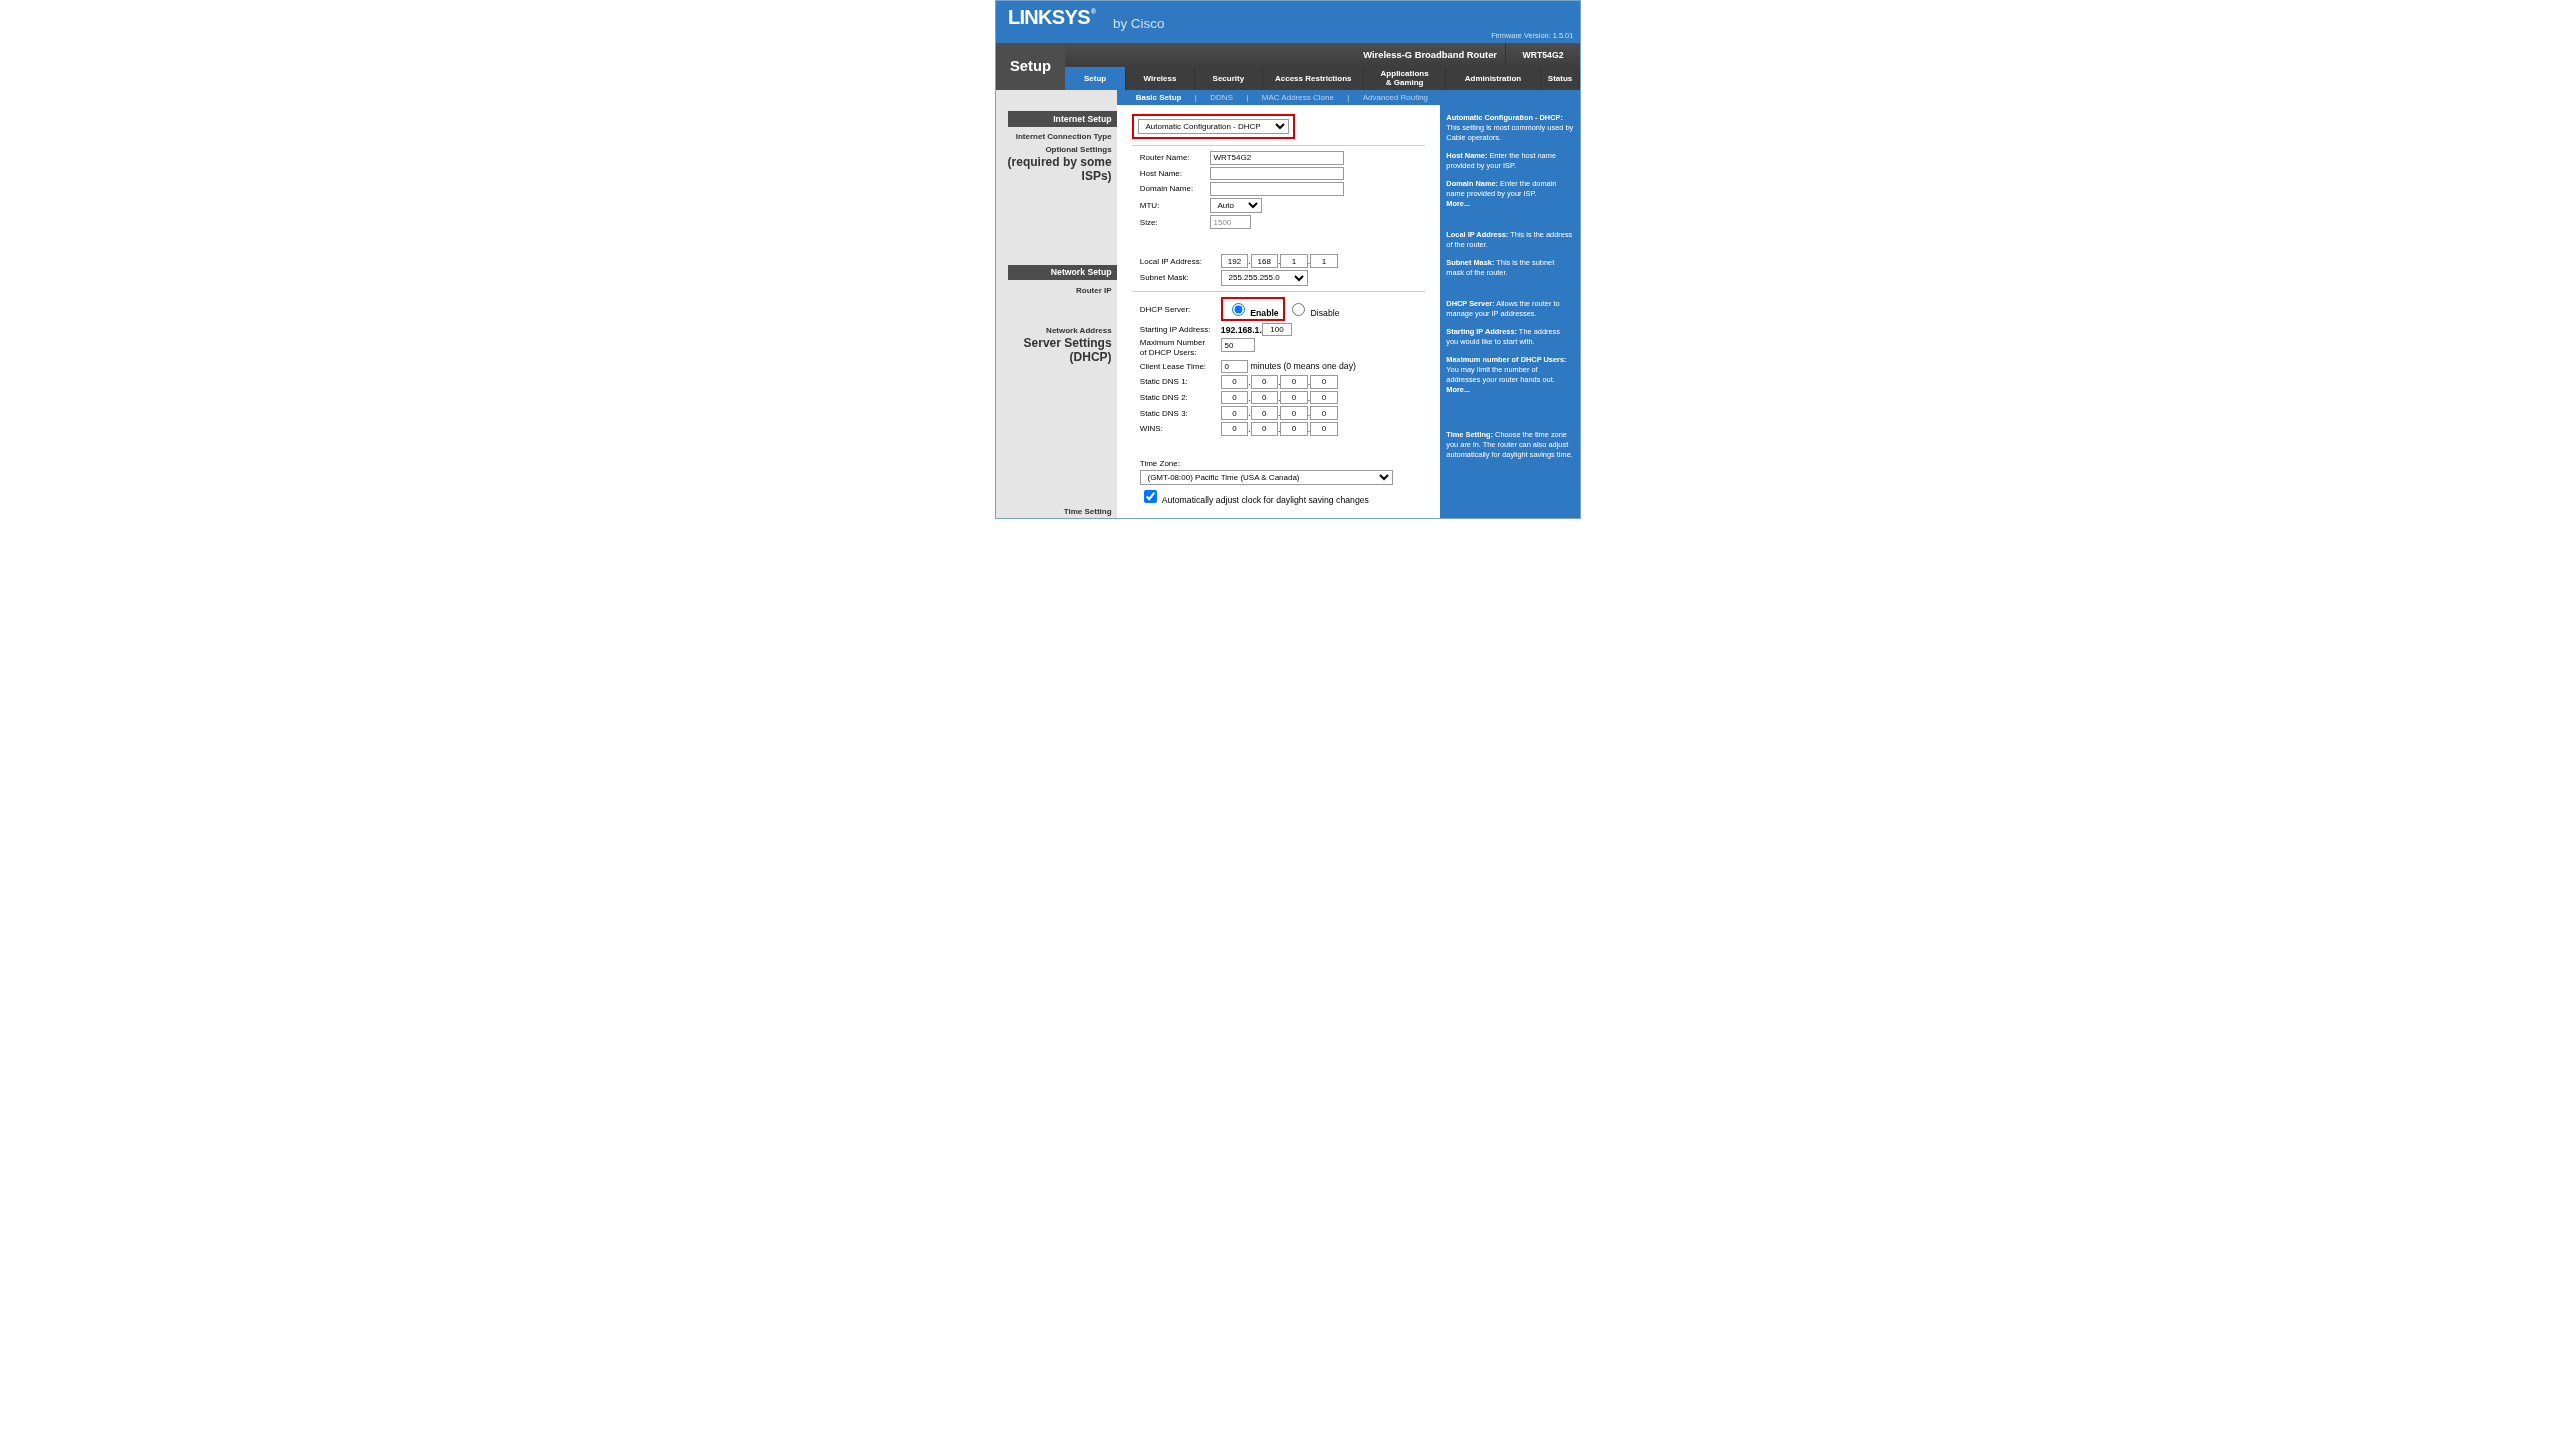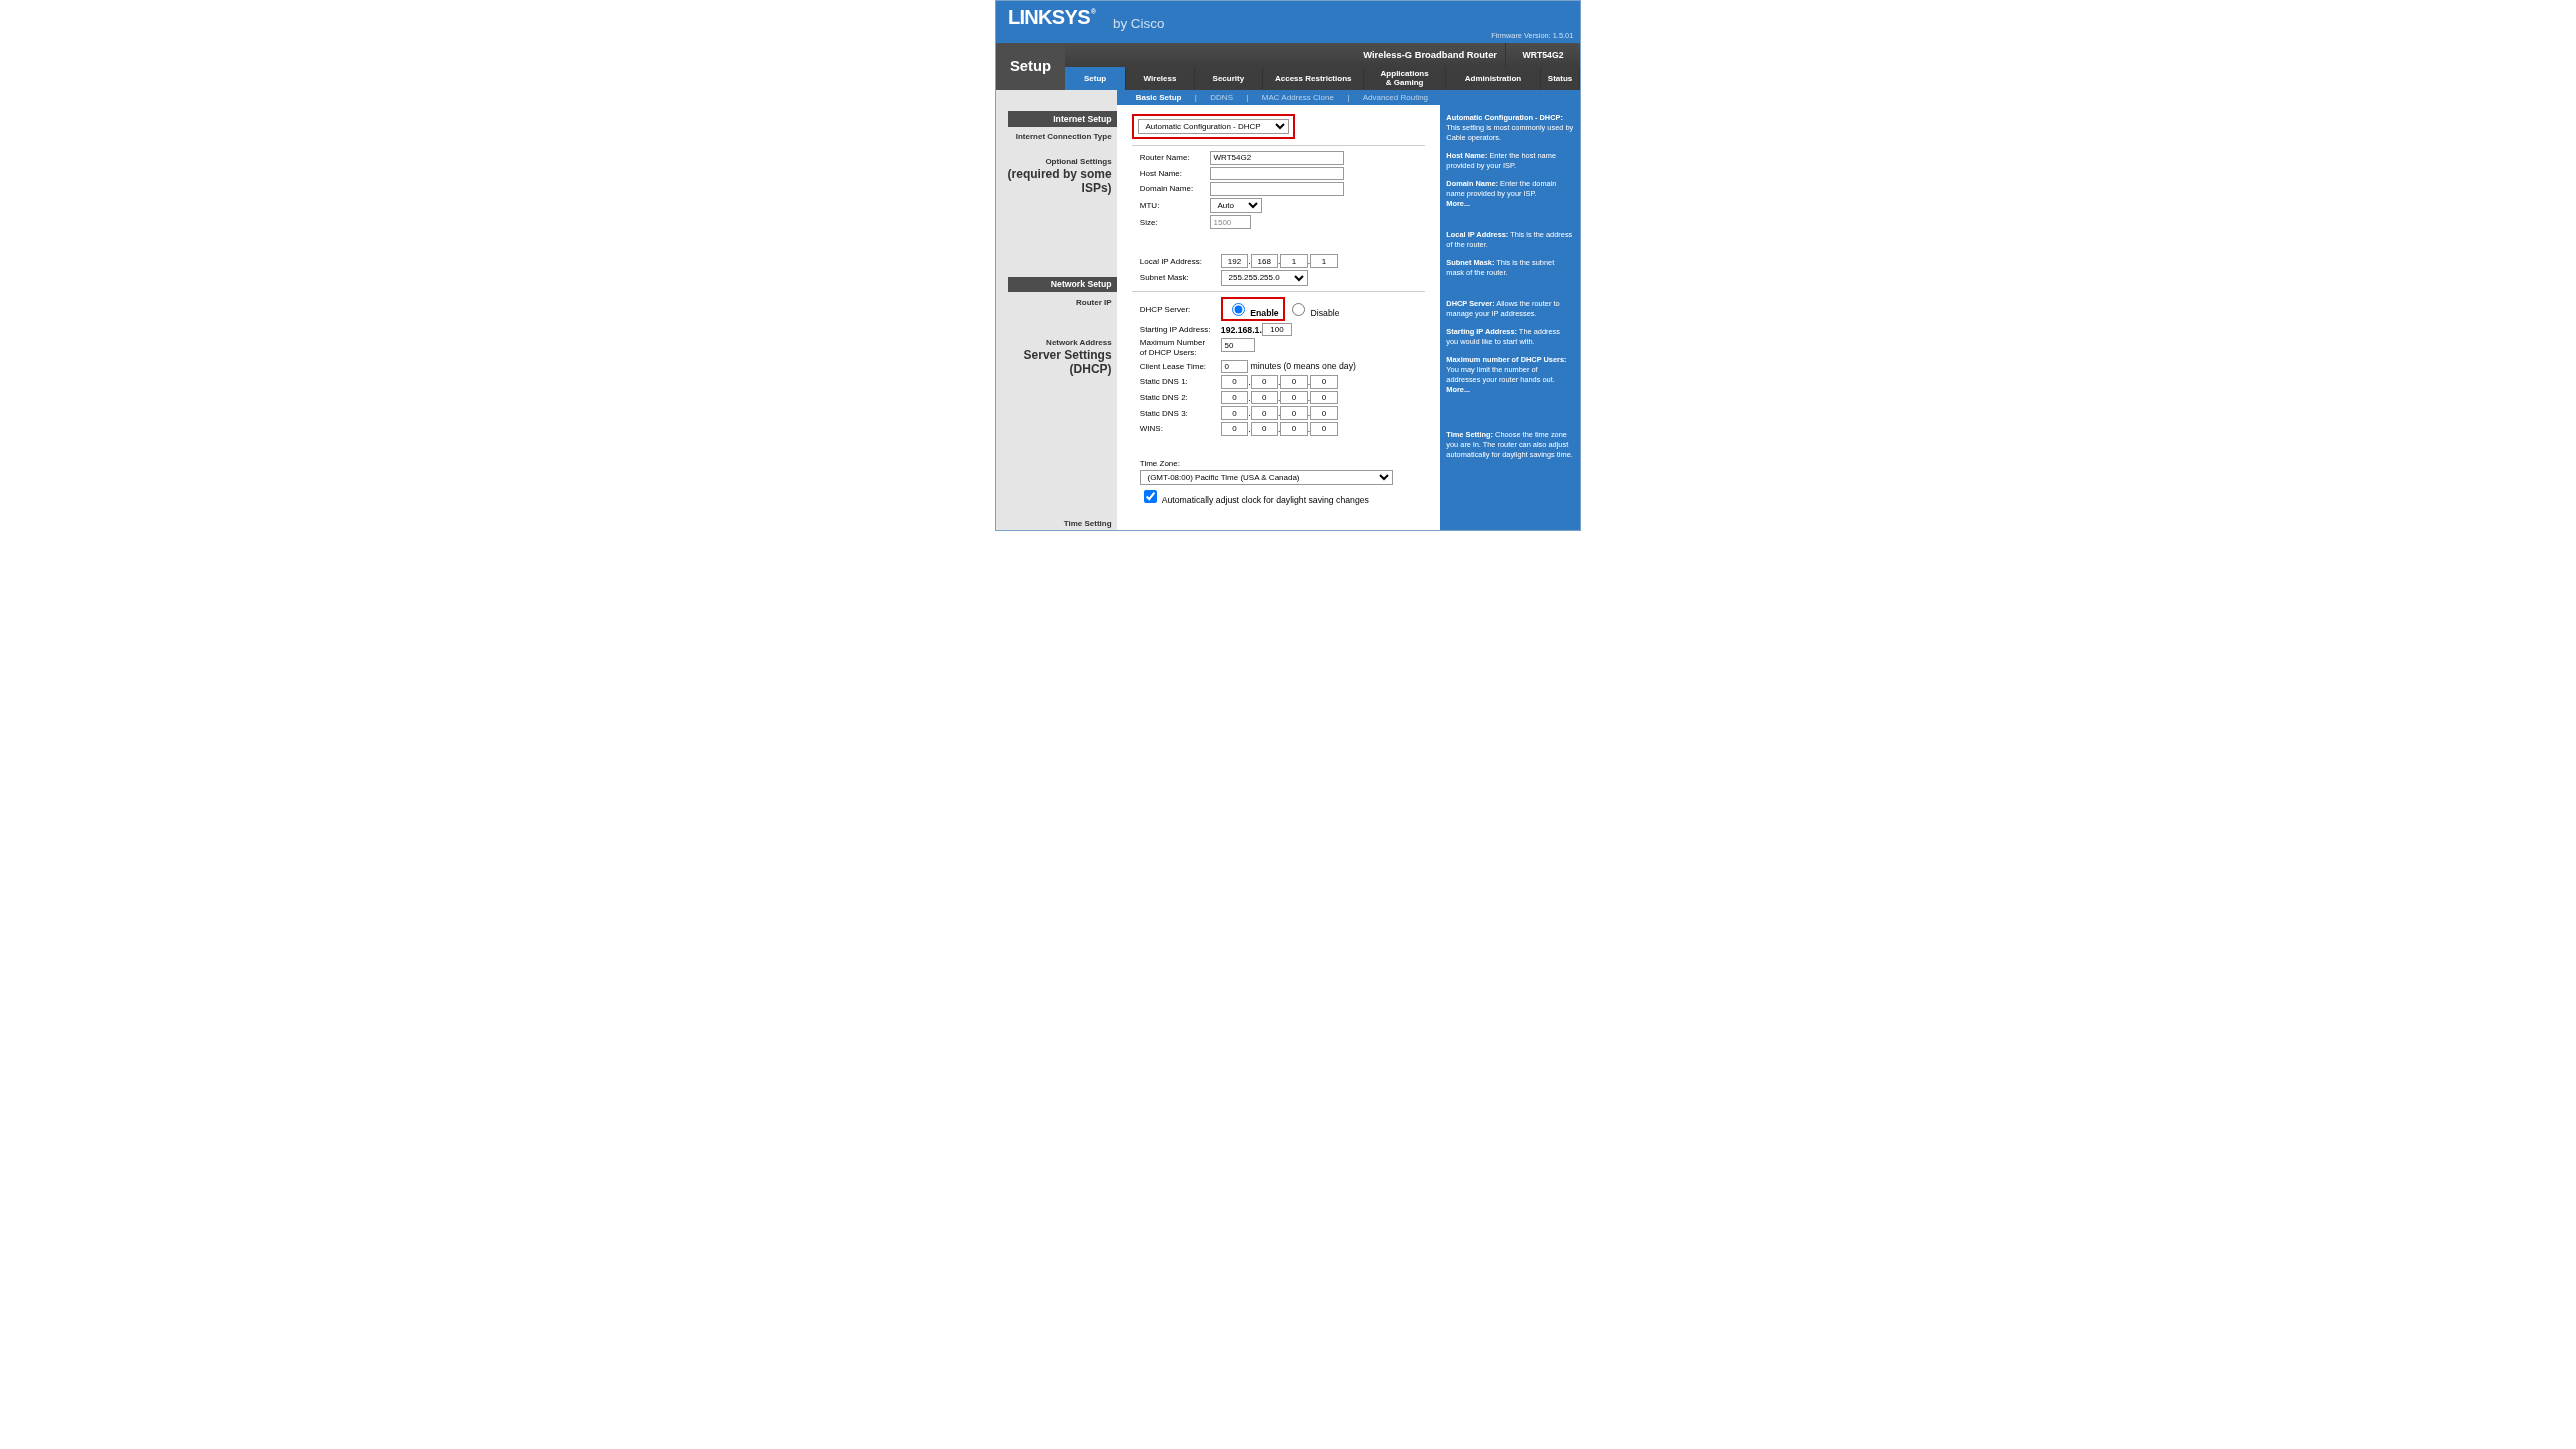--- a/index.html
+++ b/index.html
@@ -277,21 +277,21 @@
         <span class="sep">|</span>
         <span class="link">Advanced Routing</span>
       </div>
     </div>
 
     <div class="body">
 
       <div class="leftcol">
         <div class="sect">Internet Setup</div>
         <div class="lbl" style="margin-top:2.7px">Internet Connection Type</div>
-        <div class="lbl" style="margin-top:12px">
+        <div class="lbl" style="">
           <span>Optional Settings</span>
           <small>(required by some ISPs)</small>
         </div>
         <div style="height:79px"></div>
         <div class="sect">Network Setup</div>
         <div class="lbl" style="margin-top:4px">Router IP</div>
         <div class="lbl" style="margin-top:27px">
           <span>Network Address</span>
           <small>Server Settings (DHCP)</small>
         </div>

